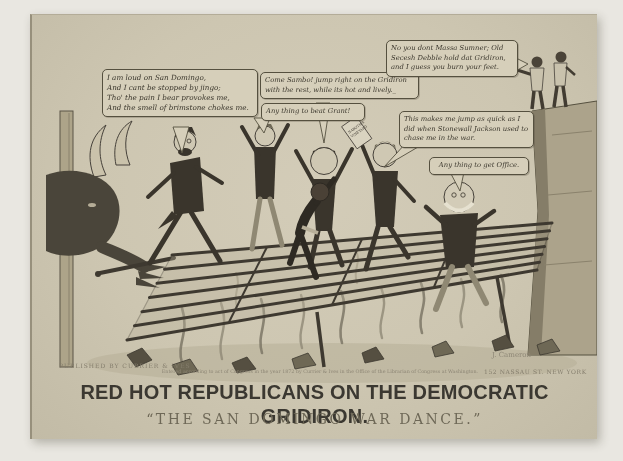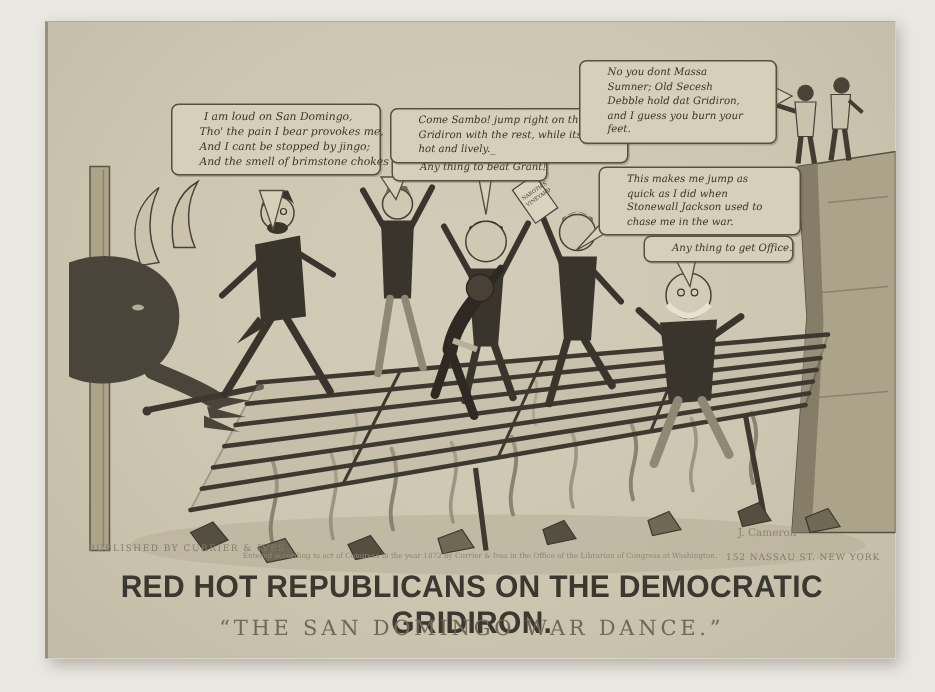--- a/index.html
+++ b/index.html
@@ -4,24 +4,24 @@
 <style>
   html,body{margin:0;padding:0;background:#e9e7e1;}
   .stage{position:relative;width:623px;height:461px;background:#e9e7e1;overflow:hidden;
          font-family:"DejaVu Serif", serif;}
   .print{position:absolute;left:30px;top:14px;width:565px;height:424px;
          background:radial-gradient(ellipse at 50% 42%, #d3ccb8 0%, #cdc6b1 55%, #c2bba6 100%);
          border-left:2px solid #97907c;border-top:1px solid #b3ac98;
          box-shadow:3px 4px 9px rgba(60,55,40,.30);}
   .scene{position:absolute;left:0;top:0;width:565px;height:424px;}
   .bubble{position:absolute;box-sizing:border-box;background:#d6cfba;border:1px solid #55503f;
-          border-radius:5px;padding:3px 18px;color:#3a362c;font-style:italic;
+          border-radius:5px;padding:3px 4px;color:#3a362c;font-style:italic;
           font-size:6.8px;line-height:1.4;box-shadow:1px 1px 0 rgba(70,65,50,.25);}
   .bubble .line{white-space:nowrap;}
-  .verse{left:82px;top:54px;width:140px;font-size:7.2px;text-align:right;}
+  .verse{left:70px;top:54px;width:156px;font-size:7.2px;}
   .beat-grant{left:190px;top:88px;width:104px;white-space:nowrap;margin-left:39px;}
   .come-sambo{left:228px;top:57px;width:159px;}
   .no-you-dont{left:354px;top:25px;width:132px;}
   .stonewall{left:367px;top:96px;width:135px;}
   .get-office{left:397px;top:142px;width:100px;white-space:nowrap;text-align:center;}
   .caption{position:absolute;color:#847d6c;}
   .pub{left:27px;top:347px;font-size:6px;letter-spacing:1px;}
   .copy{left:128px;top:354px;width:320px;font-size:4.8px;text-align:center;color:#8d8675;}
   .addr{left:452px;top:353px;font-size:6px;letter-spacing:.6px;}
   .sig{left:460px;top:336px;font-size:7px;color:#8d8675;}
@@ -211,22 +211,22 @@
         <polygon points="222,103 232,118 238,103"></polygon>
         <polygon points="284,88 292,128 298,88"></polygon>
         <polygon points="482,42 496,49 482,57"></polygon>
         <polygon points="374,128 352,152 386,132"></polygon>
         <polygon points="418,157 428,176 432,157"></polygon>
       </g>
     </svg>
 
     <div class="bubble verse">
       <div class="line">I am loud on San Domingo,</div>
+      <div class="line">And I cant be stopped by jingo;</div>
       <div class="line">Tho' the pain I bear provokes me,</div>
-      <div class="line">And I cant be stopped by jingo;</div>
       <div class="line">And the smell of brimstone chokes me.</div>
     </div>
     <div class="bubble beat-grant">Any thing to beat Grant!</div>
     <div class="bubble come-sambo">Come Sambo! jump right on the Gridiron with the rest, while its hot and lively._</div>
     <div class="bubble no-you-dont">No you dont Massa Sumner; Old Secesh Debble hold dat Gridiron, and I guess you burn your feet.</div>
     <div class="bubble stonewall">This makes me jump as quick as I did when Stonewall Jackson used to chase me in the war.</div>
     <div class="bubble get-office">Any thing to get Office.</div>
 
     <div class="caption pub">PUBLISHED BY CURRIER &amp; IVES</div>
     <div class="caption copy">Entered according to act of Congress in the year 1872 by Currier &amp; Ives in the Office of the Librarian of Congress at Washington.</div>

